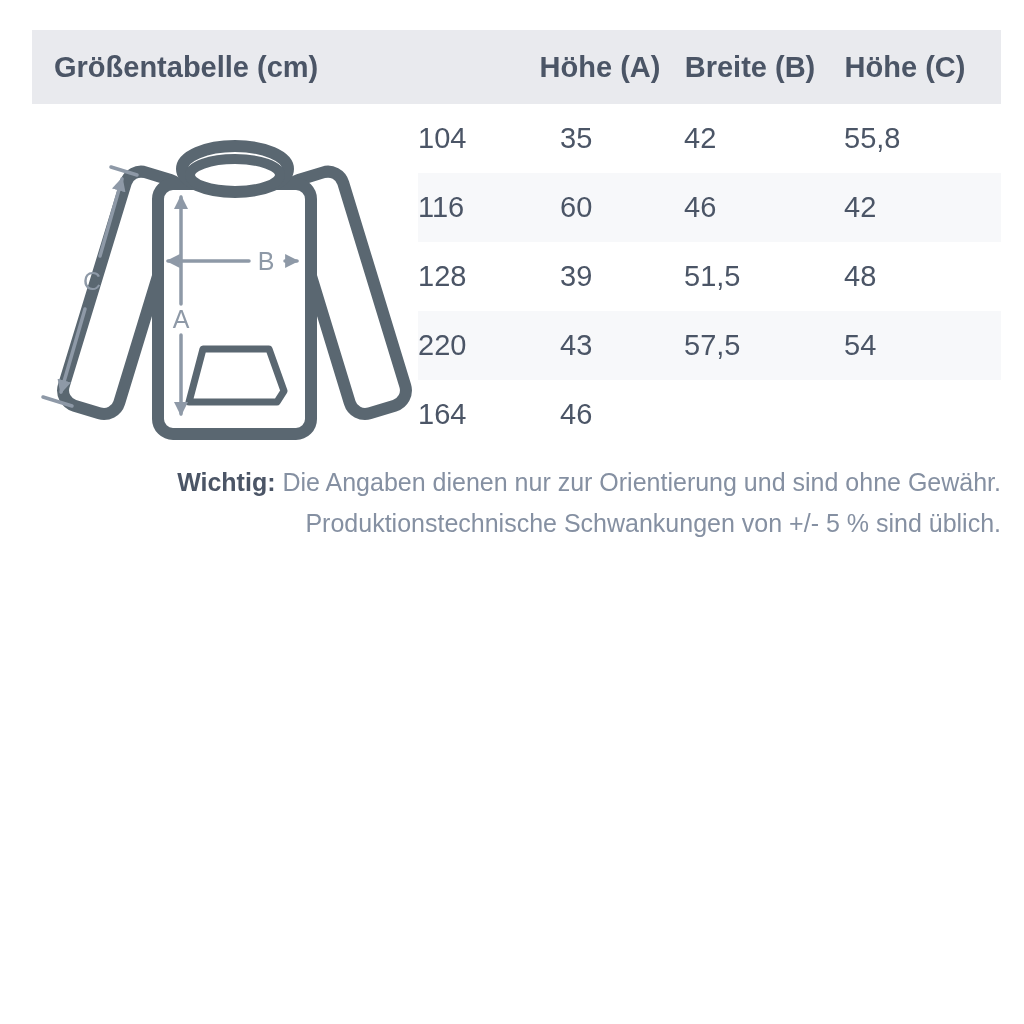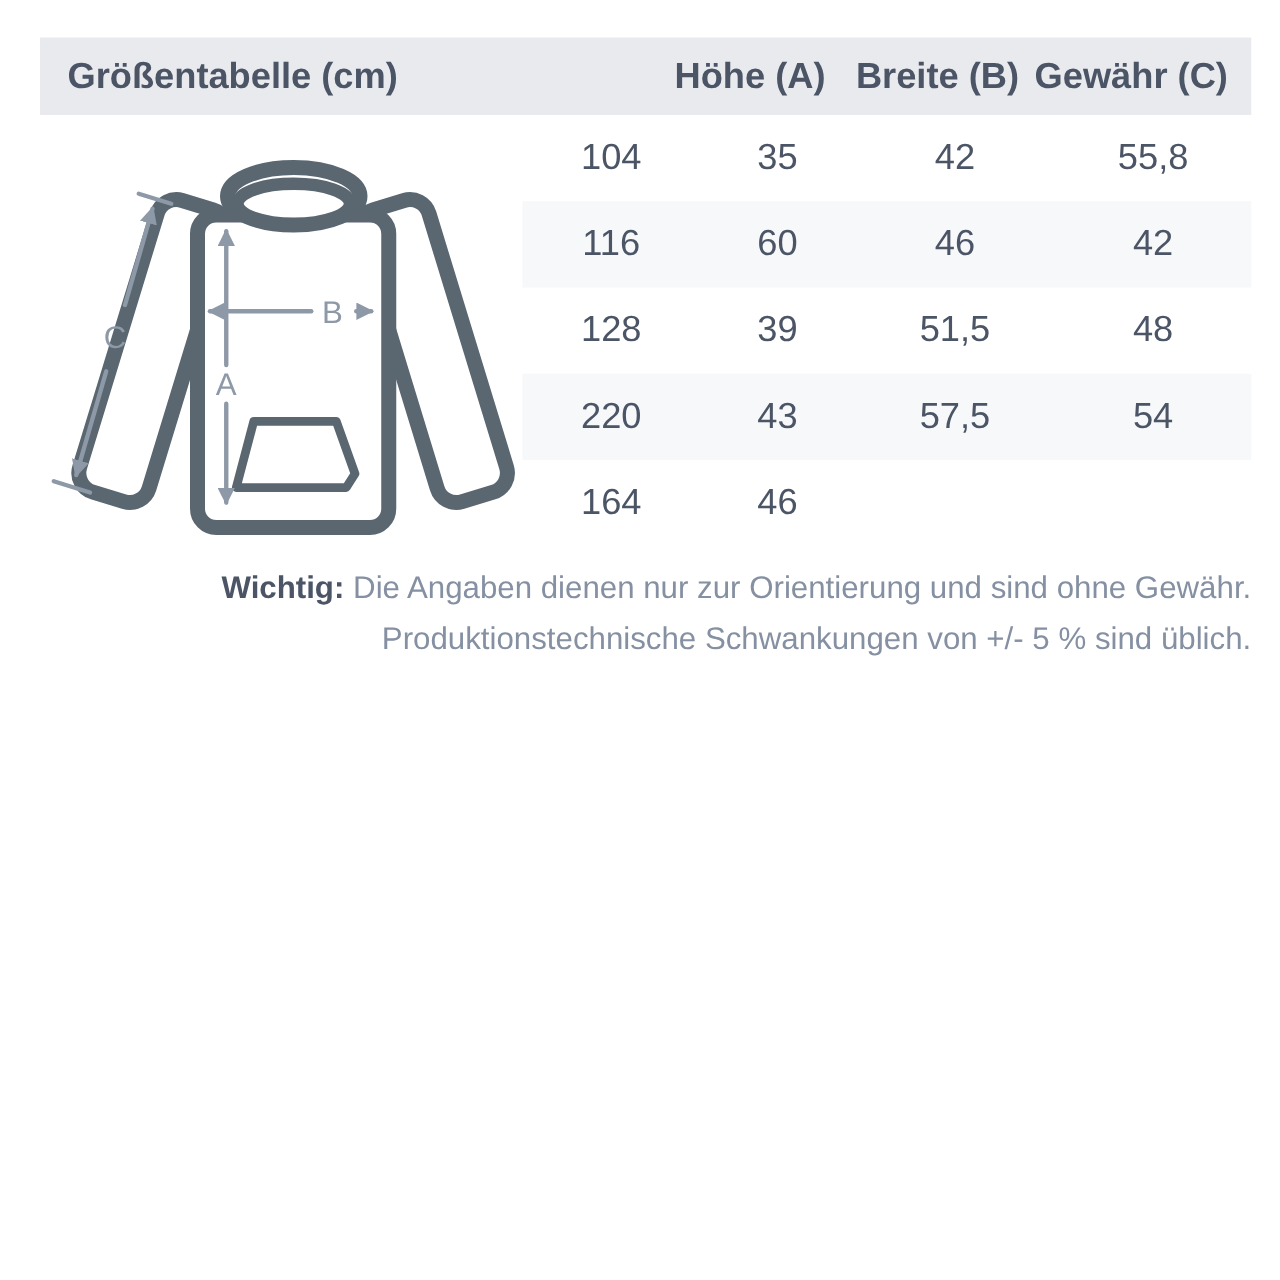--- a/index.html
+++ b/index.html
@@ -1,55 +1,55 @@
 <!DOCTYPE html>
 <html><head>
 <meta charset="utf-8">
 <style>
   html,body{margin:0;padding:0;background:#fff;}
   .canvas{position:relative;width:1024px;height:1024px;background:#fff;overflow:hidden;
           font-family:"Liberation Sans",sans-serif;}
   .panel{position:absolute;left:32px;top:30px;width:969px;}
 
-  .header-band{display:flex;align-items:center;height:62px;background:var(--header-bg,#e9eaee);}
+  .header-band{display:flex;align-items:center;height:74px;background:var(--header-bg,#e9eaee);}
   .title{flex:1;padding-left:22px;font-size:29px;font-weight:bold;color:var(--text-dark,#4b5566);}
   .hcol{font-size:29px;font-weight:bold;color:var(--text-dark,#4b5566);text-align:center;white-space:nowrap;}
   .hcol.c1{width:150px;}
   .hcol.c2{width:150px;}
   .hcol.c3{width:160px;margin-right:16px;}
 
   .main{display:flex;align-items:flex-start;}
   .illustration{width:386px;}
   .illustration svg{display:block;margin:14px 0 0 6px;}
 
   .table{width:583px;}
   .row{display:grid;grid-template-columns:142px 124px 160px 157px;height:69px;align-items:center;}
   .row.alt{background:var(--stripe-bg,#f7f8fa);}
-  .cell{text-align:center;font-size:29px;color:var(--text-dark,#4b5566);}
+  .cell{font-size:29px;color:var(--text-dark,#4b5566);}
 
   .note{margin:13px 0 0 20px;font-size:25px;line-height:41px;color:var(--text-muted,#8590a2);text-align:right;}
   .note-label{font-weight:bold;color:var(--text-dark,#4b5566);}
 
   
   .hd{fill:#fff;stroke:var(--outline,#5a6771);}
   .dim{stroke:var(--arrow,#8e99a7);stroke-width:3.5;fill:none;stroke-linecap:round;}
   .dim-label{fill:var(--arrow,#8e99a7);font-size:25px;font-family:"Liberation Sans",sans-serif;}
   .arrhead{fill:var(--arrow,#8e99a7);}
 </style>
 </head>
 <body style="--header-bg: #e9eaee; --stripe-bg: #f7f8fa; --text-dark: #4b5566; --text-muted: #8590a2; --outline: #5a6771; --arrow: #8e99a7;">
 
 <div class="canvas">
   <div class="panel">
 
     <div class="header-band">
       <div class="title">Größentabelle (cm)</div>
       <div class="hcol c2">Höhe (A)</div>
       <div class="hcol c1">Breite (B)</div>
-      <div class="hcol c3">Gewähr (C)</div>
+      <div class="hcol c3">Höhe (C)</div>
     </div>
 
     <div class="main">
 
       <div class="illustration">
         <svg width="380" height="330" viewBox="0 0 380 330">
           <defs>
             <marker id="arr" viewBox="0 0 10 10" refX="8.5" refY="5" markerWidth="4" markerHeight="4" orient="auto-start-reverse">
               <path class="arrhead" d="M0,0 L10,5 L0,10 z"></path>
             </marker>

